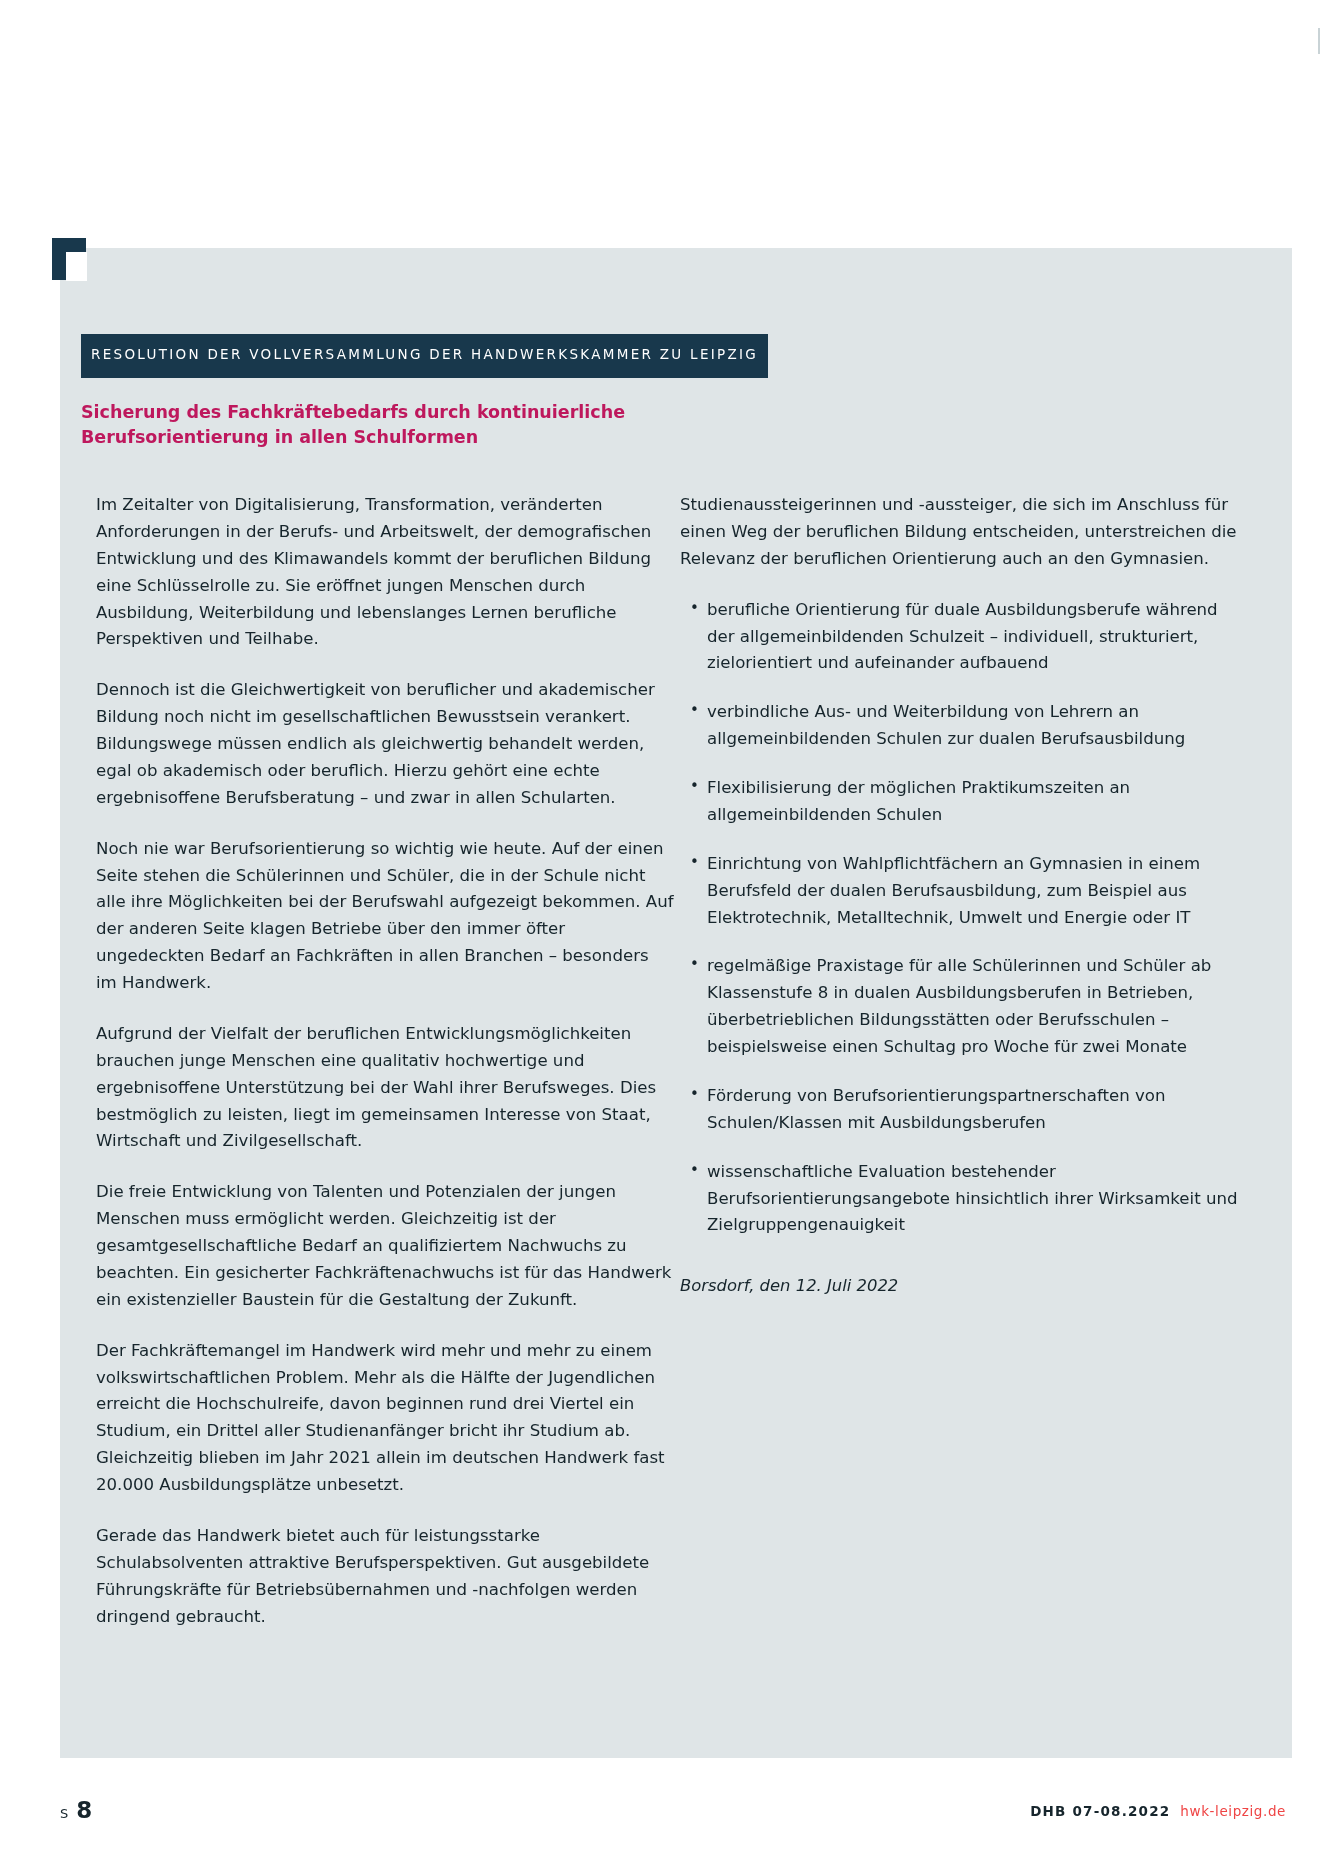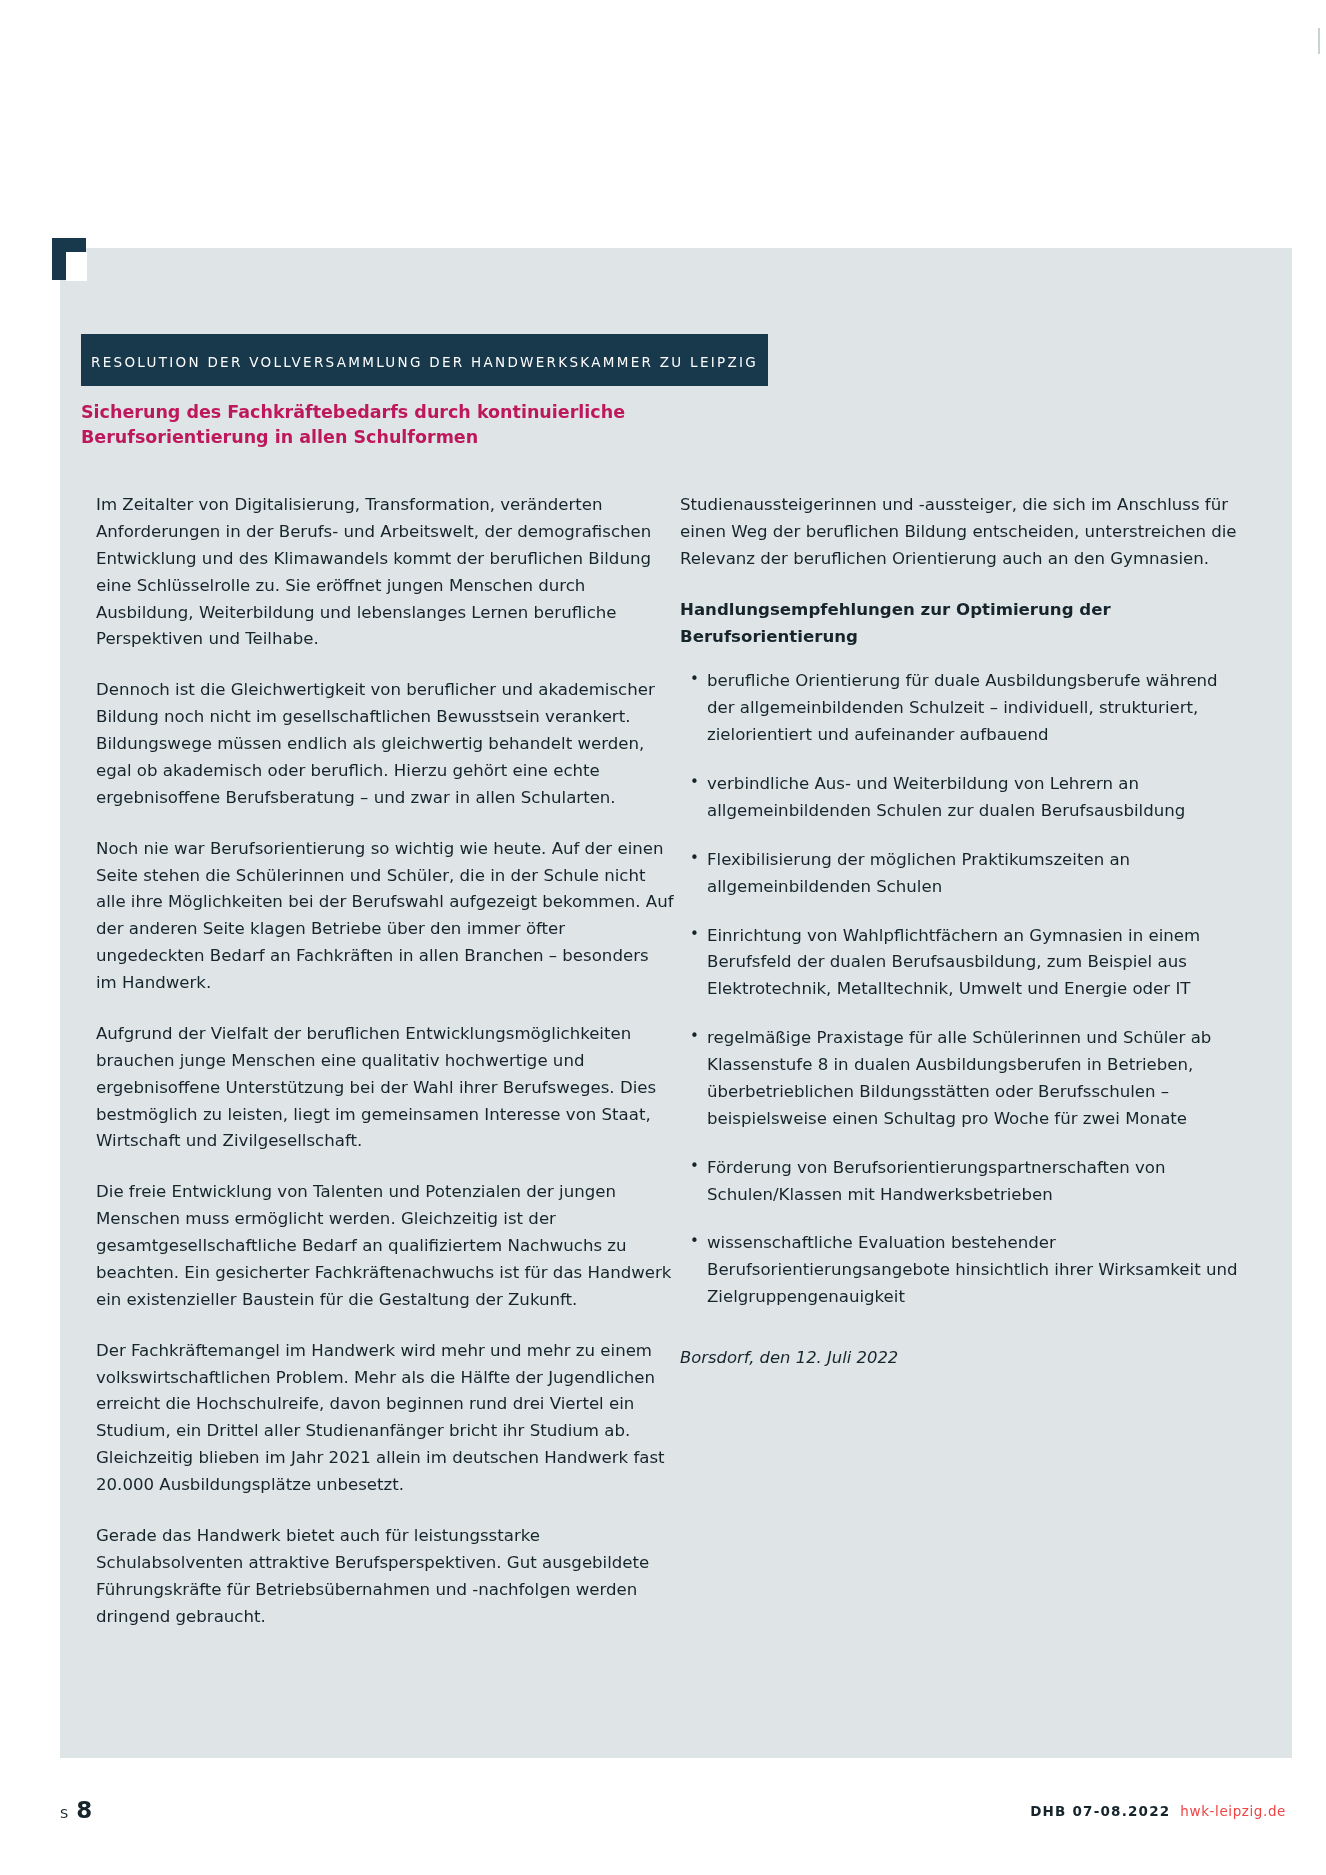--- a/index.html
+++ b/index.html
@@ -58,21 +58,21 @@
   .kicker {
     position: absolute;
     left: 21px;
     top: 86px;
     height: 36px;
     background: #18384c;
     color: #ffffff;
     font-size: 13.5px;
     letter-spacing: 2.3px;
     line-height: 25px;
-    padding: 16px 10px 0 10px;
+    padding: 8px 10px 0 10px;
     white-space: nowrap;
     font-weight: 500;
   }
 
   .subhead {
     position: absolute;
     left: 21px;
     top: 152px;
     width: 600px;
     font-size: 17.5px;
@@ -187,29 +187,28 @@
     <p>Noch nie war Berufsorientierung so wichtig wie heute. Auf der einen Seite stehen die Schülerinnen und Schüler, die in der Schule nicht alle ihre Möglichkeiten bei der Berufswahl aufgezeigt bekommen. Auf der anderen Seite klagen Betriebe über den immer öfter ungedeckten Bedarf an Fachkräften in allen Branchen – besonders im Handwerk.</p>
     <p>Aufgrund der Vielfalt der beruflichen Entwicklungsmöglichkeiten brauchen junge Menschen eine qualitativ hochwertige und ergebnisoffene Unterstützung bei der Wahl ihrer Berufsweges. Dies bestmöglich zu leisten, liegt im gemeinsamen Interesse von Staat, Wirtschaft und Zivilgesellschaft.</p>
     <p>Die freie Entwicklung von Talenten und Potenzialen der jungen Menschen muss ermöglicht werden. Gleichzeitig ist der gesamtgesellschaftliche Bedarf an qualifiziertem Nachwuchs zu beachten. Ein gesicherter Fachkräftenachwuchs ist für das Handwerk ein existenzieller Baustein für die Gestaltung der Zukunft.</p>
     <p>Der Fachkräftemangel im Handwerk wird mehr und mehr zu einem volkswirtschaftlichen Problem. Mehr als die Hälfte der Jugendlichen erreicht die Hochschulreife, davon beginnen rund drei Viertel ein Studium, ein Drittel aller Studienanfänger bricht ihr Studium ab. Gleichzeitig blieben im Jahr 2021 allein im deutschen Handwerk fast 20.000 Ausbildungsplätze unbesetzt.</p>
     <p>Gerade das Handwerk bietet auch für leistungsstarke Schulabsolventen attraktive Berufsperspektiven. Gut ausgebildete Führungskräfte für Betriebsübernahmen und -nachfolgen werden dringend gebraucht.</p>
   </div>
 
   <div class="col col-right">
     <p>Studienaussteigerinnen und -aussteiger, die sich im Anschluss für einen Weg der beruflichen Bildung entscheiden, unterstreichen die Relevanz der beruflichen Orientierung auch an den Gymnasien.</p>
 
-    <div class="section-title">Handlungsempfehlungen zur Optimierung der Berufsorientierung</div>
 
     <ul class="bullets">
       <li>berufliche Orientierung für duale Ausbildungsberufe während der allgemeinbildenden Schulzeit – individuell, strukturiert, zielorientiert und aufeinander aufbauend</li>
       <li>verbindliche Aus- und Weiterbildung von Lehrern an allgemeinbildenden Schulen zur dualen Berufsausbildung</li>
       <li>Flexibilisierung der möglichen Praktikumszeiten an allgemeinbildenden Schulen</li>
       <li>Einrichtung von Wahlpflichtfächern an Gymnasien in einem Berufsfeld der dualen Berufsausbildung, zum Beispiel aus Elektrotechnik, Metalltechnik, Umwelt und Energie oder IT</li>
       <li>regelmäßige Praxistage für alle Schülerinnen und Schüler ab Klassenstufe 8 in dualen Ausbildungsberufen in Betrieben, überbetrieblichen Bildungsstätten oder Berufsschulen – beispielsweise einen Schultag pro Woche für zwei Monate</li>
-      <li>Förderung von Berufsorientierungspartnerschaften von Schulen/Klassen mit Handwerksbetrieben</li>
+      <li>Förderung von Berufsorientierungspartnerschaften von Schulen/Klassen mit Ausbildungsberufen</li>
       <li>wissenschaftliche Evaluation bestehender Berufsorientierungsangebote hinsichtlich ihrer Wirksamkeit und Zielgruppengenauigkeit</li>
     </ul>
 
     <div class="signature">Borsdorf, den 12. Juli 2022</div>
   </div>
 
 </div>
 
 <div class="footer-left">
   <span class="footer-s">S</span>

